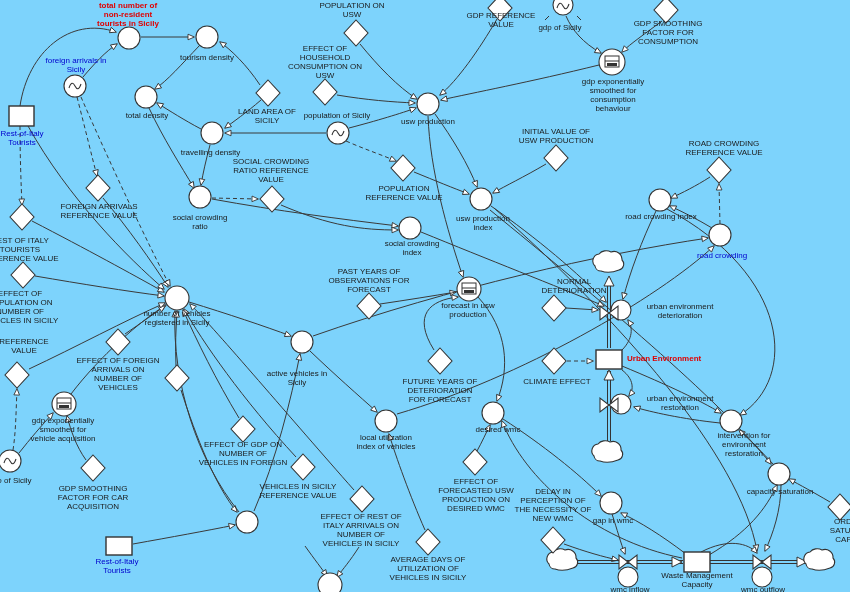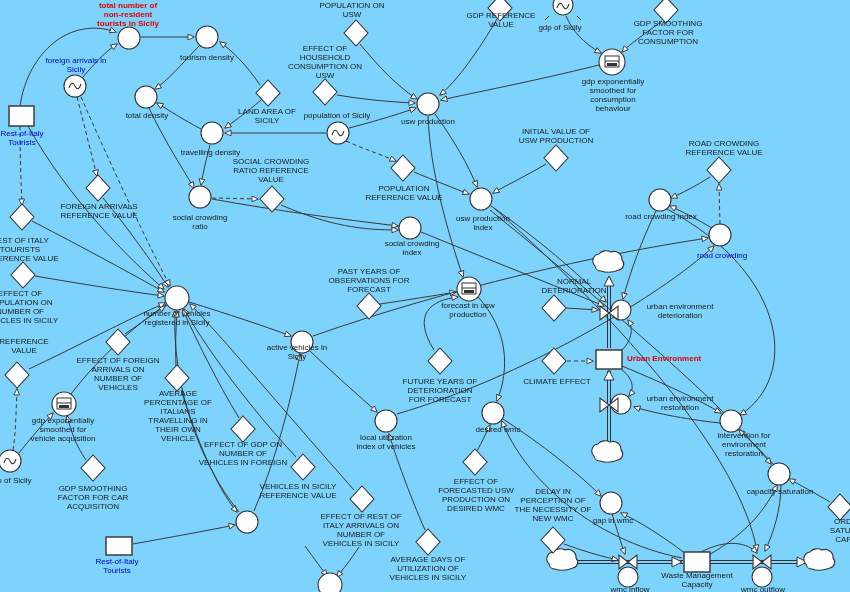--- a/index.html
+++ b/index.html
@@ -311,39 +311,33 @@
 NUMBER OF
 VEHICLES IN SICILY</div>
 <div class="lbl" style="left:-20px;top:338px;width:88px">REFERENCE
 VALUE</div>
 <div class="lbl" style="left:130px;top:310px;width:94px">number of vehicles
 registered in Sicily</div>
 <div class="lbl" style="left:68px;top:357px;width:100px">EFFECT OF FOREIGN
 ARRIVALS ON
 NUMBER OF
 VEHICLES</div>
-<div class="lbl" style="left:132px;top:390px;width:92px">AVERAGE
-PERCENTAGE OF
-ITALIANS
-TRAVELLING IN
-THEIR OWN
-VEHICLE</div>
 <div class="lbl" style="left:196px;top:441px;width:94px">EFFECT OF GDP ON
 NUMBER OF
 VEHICLES IN FOREIGN</div>
 <div class="lbl" style="left:18px;top:417px;width:90px">gdp exponentially
 smoothed for
 vehicle acquisition</div>
 <div class="lbl" style="left:-35px;top:477px;width:90px">gdp of Sicily</div>
 <div class="lbl" style="left:46px;top:485px;width:94px">GDP SMOOTHING
 FACTOR FOR CAR
 ACQUISITION</div>
 <div class="lbl blue" style="left:75px;top:558px;width:84px">Rest-of-Italy
 Tourists</div>
-<div class="lbl" style="left:255px;top:344px;width:84px">active vehicles in
+<div class="lbl" style="left:255px;top:370px;width:84px">active vehicles in
 Sicily</div>
 <div class="lbl" style="left:344px;top:434px;width:84px">local utilization
 index of vehicles</div>
 <div class="lbl" style="left:392px;top:378px;width:96px">FUTURE YEARS OF
 DETERIORATION
 FOR FORECAST</div>
 <div class="lbl" style="left:462px;top:426px;width:72px">desired wmc</div>
 <div class="lbl" style="left:428px;top:478px;width:96px">EFFECT OF
 FORECASTED USW
 PRODUCTION ON

